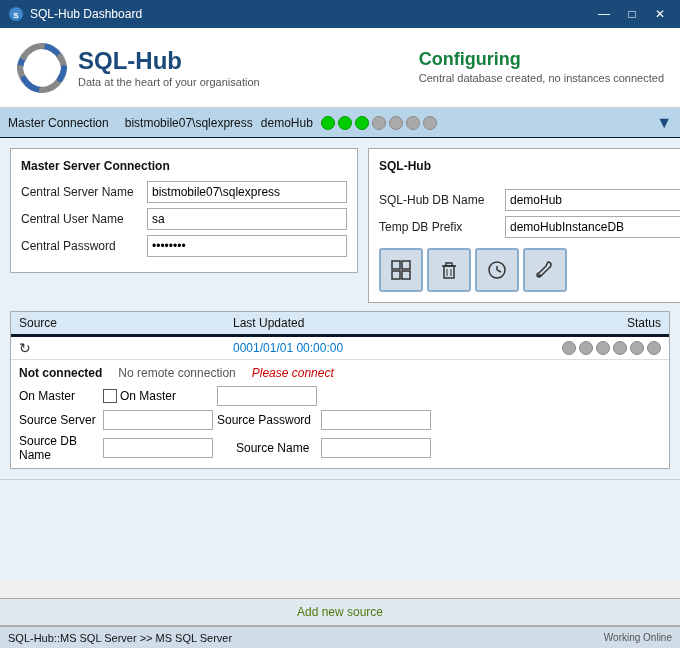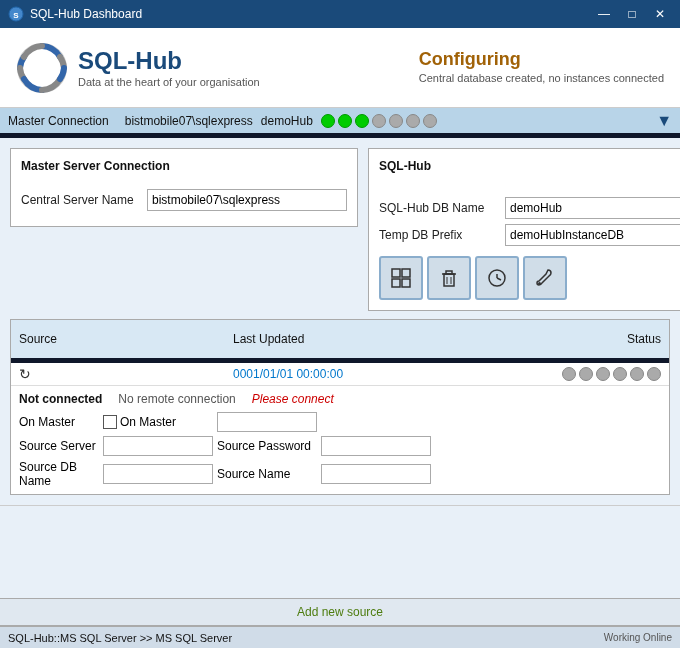--- a/index.html
+++ b/index.html
@@ -77,40 +77,40 @@
     .logo-text p {
       font-size: 11px;
       color: #555;
     }
     .header-status {
       text-align: left;
     }
     .header-status h2 {
       font-size: 18px;
       font-weight: bold;
-      color: #a16207;
+      color: #15803d;
     }
     .header-status p {
       font-size: 11px;
       color: #555;
       line-height: 1.5;
     }
     .header-status .click-text {
       font-style: italic;
       color: #333;
     }
 
     
     .nav-bar {
       background: #b8d4e8;
       padding: 4px 8px;
       display: flex;
       align-items: center;
       justify-content: space-between;
-      border-bottom: 5px solid #0f172a;
+      border-bottom: 1px solid #0f172a;
       height: 30px;
     }
     .nav-left {
       display: flex;
       align-items: center;
       gap: 8px;
       font-size: 12px;
       color: #111;
     }
     .nav-separator { color: #555; }
@@ -142,21 +142,21 @@
 
     
     .connection-panel {
       background: white;
       border: 1px solid #aaa;
       padding: 10px;
       margin-bottom: 8px;
     }
     .panel-title {
       font-weight: bold;
-      margin-bottom: 16px;
+      margin-bottom: 8px;
       font-size: 12px;
       color: #111;
     }
     .form-row {
       display: flex;
       align-items: center;
       margin-bottom: 5px;
       gap: 6px;
     }
     .form-label {
@@ -216,22 +216,22 @@
 
     
     .source-section {
       background: white;
       border: 1px solid #aaa;
     }
     .source-header {
       background: #d8e8f4;
       display: grid;
       grid-template-columns: 2fr 2fr 2fr;
-      padding: 12px 8px;
-      border-bottom: 5px solid #0f172a;
+      padding: 4px 8px;
+      border-bottom: 3px solid #0f172a;
     }
     .source-header span {
       font-size: 12px;
       font-weight: normal;
       color: #111;
     }
     .source-header span:last-child { text-align: right; }
 
     .source-row {
       padding: 3px 8px;
@@ -435,20 +435,28 @@
 <div class="main-content">
 
   <div class="two-col" style="margin-bottom:8px;">
 
     <div class="col-left">
       <div class="connection-panel">
         <div class="panel-title">Master Server Connection</div>
         <div class="form-row">
           <span class="form-label">Central Server Name</span>
           <input class="form-input" type="text" value="bistmobile07\sqlexpress" style="">
+        </div>
+        <div class="form-row">
+          <span class="form-label">Central User Name</span>
+          <input class="form-input" type="text" value="sa" style="">
+        </div>
+        <div class="form-row">
+          <span class="form-label">Central Password</span>
+          <input class="form-input" type="password" value="password" style="">
         </div>
       </div>
     </div>
 
     <div class="col-right">
       <div class="sqlhub-panel">
         <div class="sqlhub-panel-header">
           <span class="panel-title">SQL-Hub</span>
 
         </div>
@@ -540,21 +548,21 @@
           <div style="display:grid; grid-template-columns: 80px 110px 100px 110px; gap:4px; align-items:center; margin-bottom:4px;">
             <span style="font-size:12px;">Source Server</span>
             <input class="sf-input" type="text" style="height: 20px; border: 1px solid rgb(170, 170, 170);">
             <span style="font-size:12px;">Source Password</span>
             <input class="sf-input" type="password" style="height: 20px; border: 1px solid rgb(170, 170, 170);">
           </div>
 
           <div style="display:grid; grid-template-columns: 80px 110px 100px 110px; gap:4px; align-items:center;">
             <span style="font-size:12px;">Source DB Name</span>
             <input class="sf-input" type="text" style="height: 20px; border: 1px solid rgb(170, 170, 170);">
-            <span style="font-size:12px;">Source Name</span>
+            <span style="font-size:12px;margin-left:19px;">Source Name</span>
             <input class="sf-input" type="text" style="height: 20px; border: 1px solid rgb(170, 170, 170);">
           </div>
         </div>
 
       </div>
     </div>
   </div>
 </div>
 
 <div style="background:#e8f0f8; height:100px;"></div>

